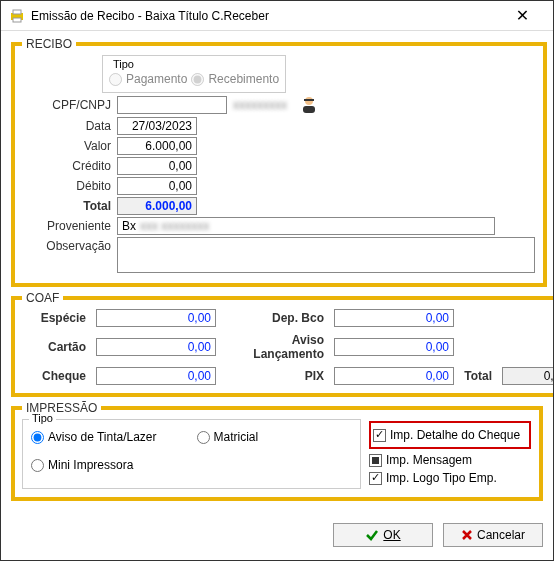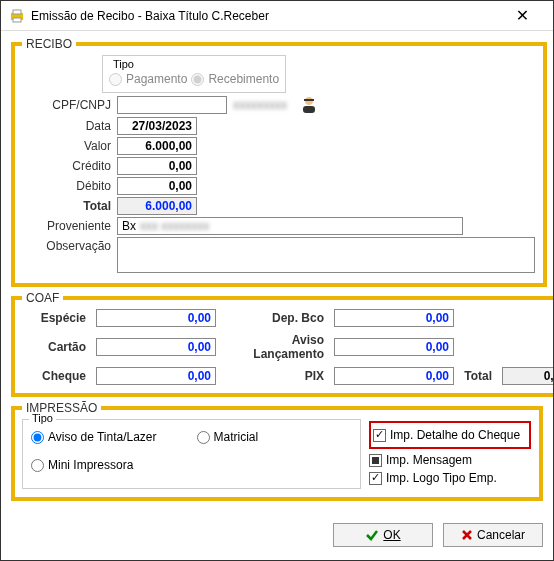--- a/index.html
+++ b/index.html
@@ -8,21 +8,21 @@
 .t-icon { width: 16px; height: 16px; margin-right: 6px; }
 .t-title { flex: 1; }
 .t-close { width: 45px; height: 30px; display: flex; align-items: center; justify-content: center; font-size: 16px; font-family: Arial; }
 .content { padding: 6px 10px 10px 10px; }
 fieldset { border: 4px solid #eab308; margin: 0 0 4px 0; padding: 4px 8px 8px 7px; }
 legend { padding: 0 4px; color: #333; }
 .row { display: flex; align-items: center; margin: 2px 0; }
 .lbl { text-align: right; padding-right: 6px; color: #333; }
 .lbl-w { width: 95px; }
 .inp { height: 18px; border: 1px solid #888; background: #fff; padding: 0 4px; font-size: 12px; }
-.inp.ra { text-align: right; font-weight: bold; }
+.inp.ra { text-align: right; }
 .inp.ro { background: #f0f0f0; }
 .tipo-box { border: 1px solid #ccc; display: inline-block; padding: 2px 6px 6px 6px; margin-left: 80px; }
 .tipo-box .tl { font-size: 11px; margin-left: 4px; }
 .radio-row { display: flex; gap: 4px; align-items: flex-end; margin-top: 2px; }
 .radio-item { display: flex; align-items: center; gap: 4px; color: #888; }
 .radio-item input { margin: 0; }
 .avatar { width: 20px; height: 20px; margin-left: 6px; }
 .total-lbl { font-weight: bold; }
 .total-val { color: #0026ff; font-weight: 600; }
 .coaf-grid { display: grid; grid-template-columns: 70px 120px 110px 120px 40px 70px; gap: 6px 4px; align-items: center; }
@@ -103,21 +103,21 @@
   <div class="row">
     <span class="lbl lbl-w">Débito</span>
     <input class="inp ra" style="width: 80px;" value="0,00">
   </div>
   <div class="row">
     <span class="lbl lbl-w total-lbl">Total</span>
     <input class="inp ra ro total-val" style="width: 80px;" readonly="" value="6.000,00">
   </div>
   <div class="row">
     <span class="lbl lbl-w">Proveniente</span>
-    <div class="inp" style="width:346px; display:flex; align-items:center; gap:4px;">
+    <div class="inp" style="width:378px; display:flex; align-items:center; gap:4px;">
       <span>Bx</span>
           <span class="blur">xxx xxxxxxxx</span>
     </div>
   </div>
   <div class="row" style="align-items:flex-start">
     <span class="lbl lbl-w" style="padding-top:2px">Observação</span>
     <textarea class="txta" style=""></textarea>
   </div>
 </fieldset>
 

